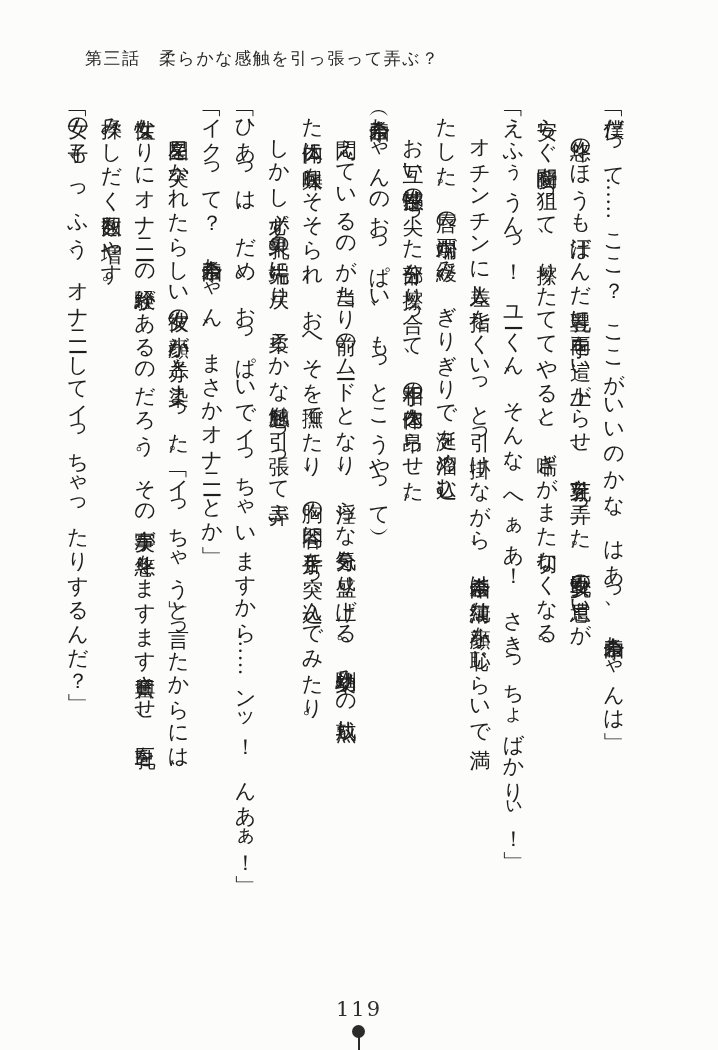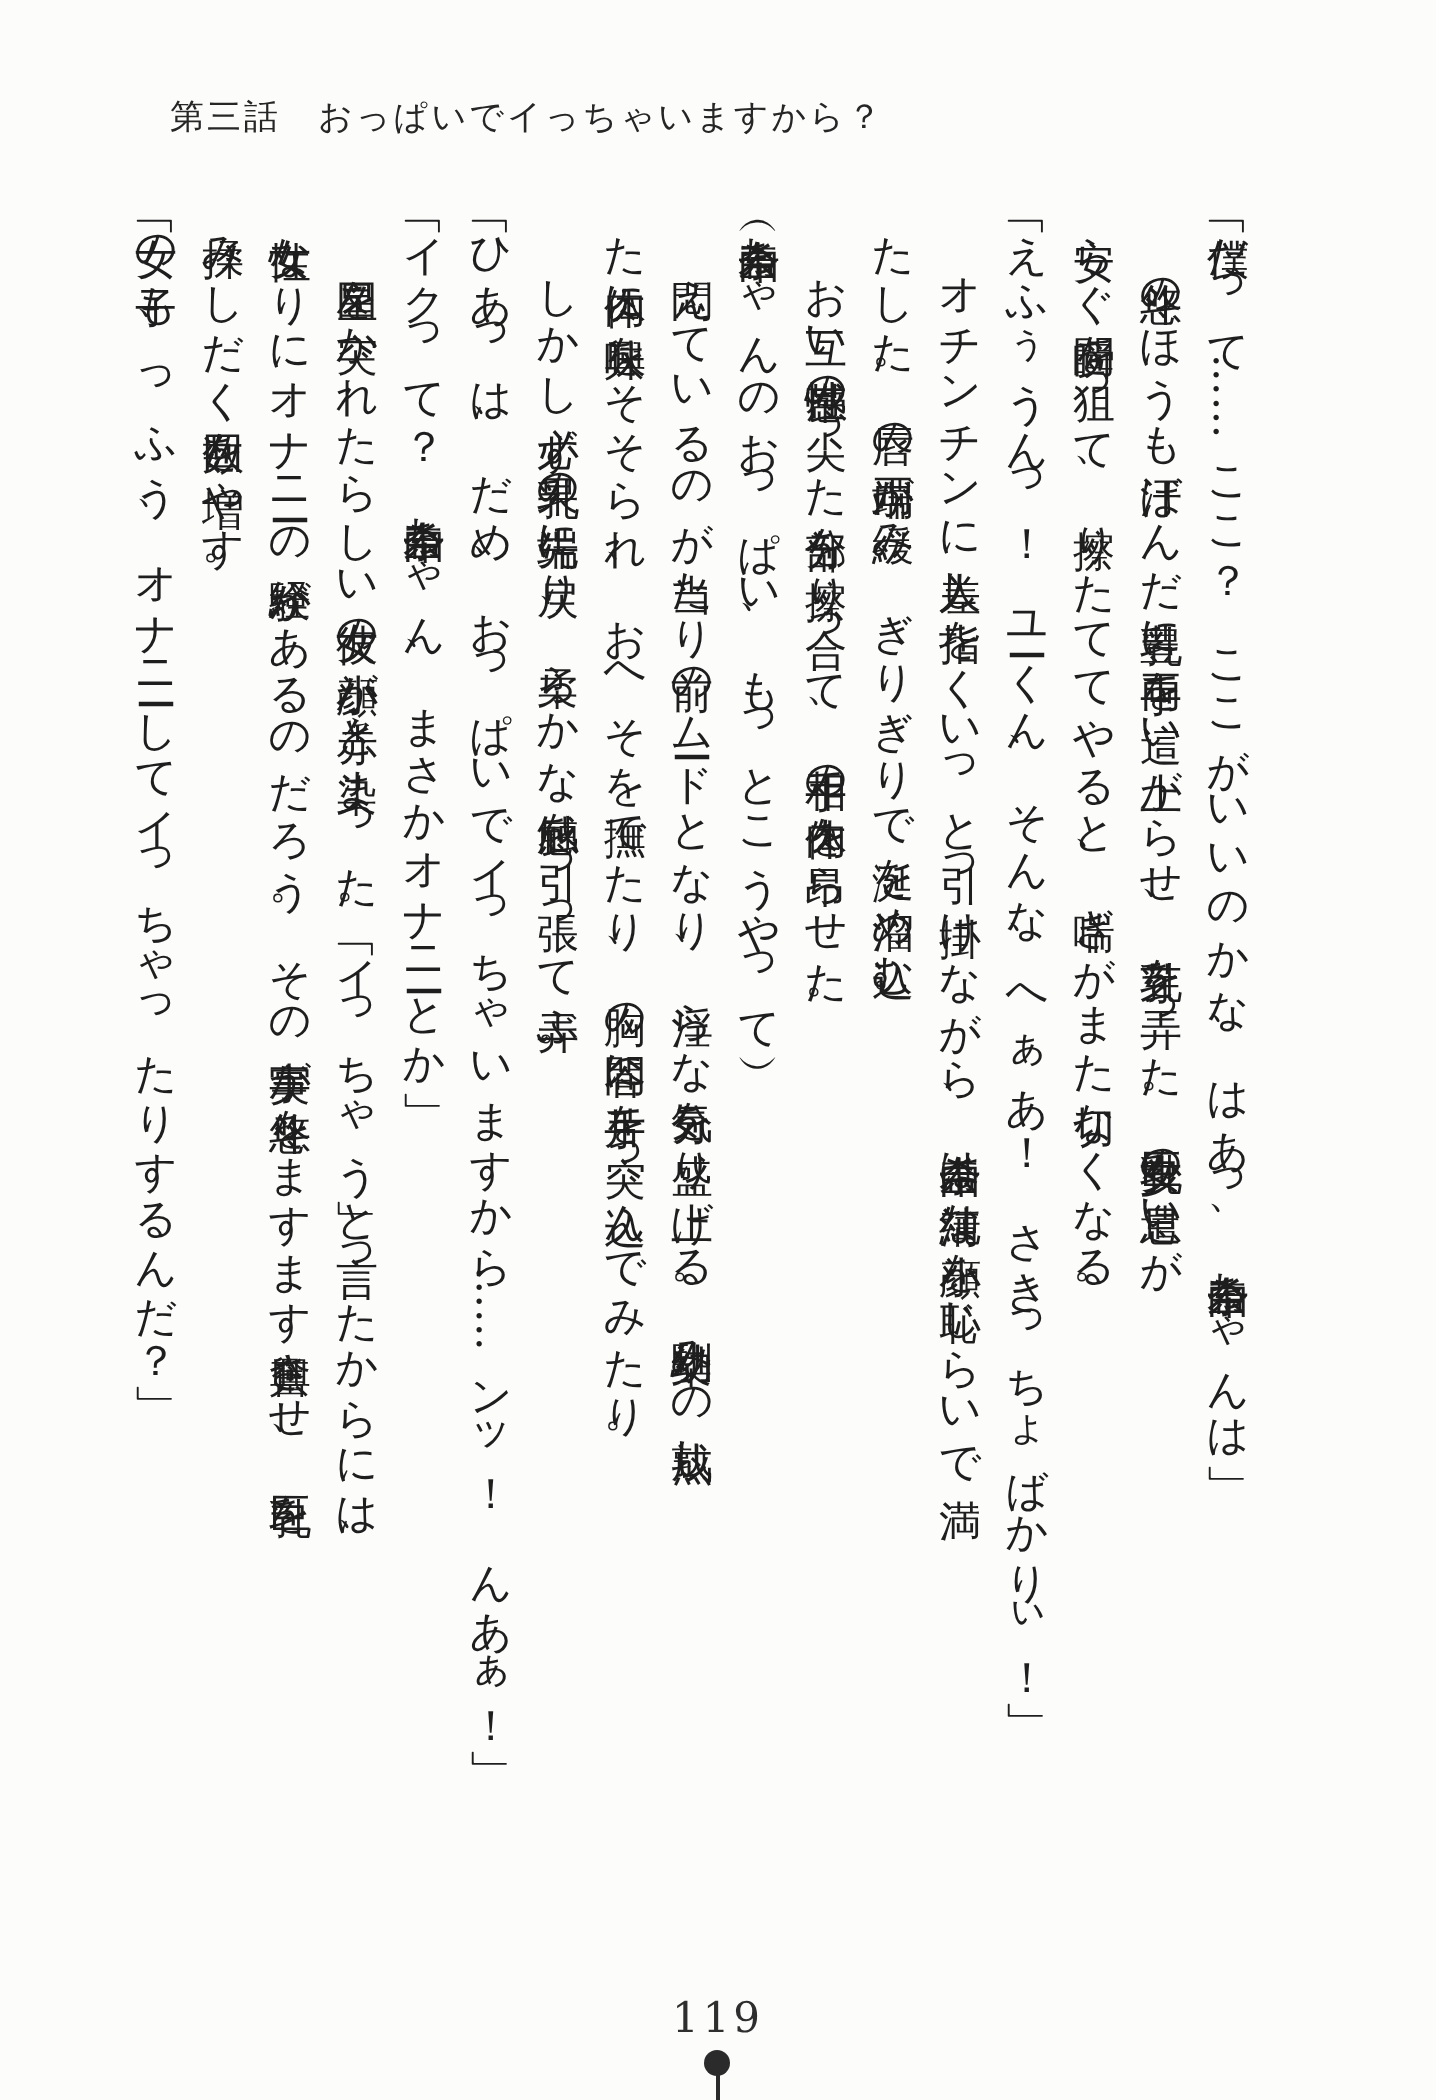--- a/index.html
+++ b/index.html
@@ -67,21 +67,21 @@
     left: 5.5px;
     top: 11px;
     width: 2px;
     height: 14px;
     background: #2b2b2b;
   }
 </style>
 </head>
 <body>
 
-<div class="chapter-heading">第三話　おっぱいでイっちゃいますから？</div>
+<div class="chapter-heading">第三話　柔らかな感触を引っ張って弄ぶ？</div>
 
 <div class="text-body">
   <div class="text-col">「僕だって……ここ？　ここがいいのかな、はあっ、由希奈ちゃんは」</div>
   <div class="text-col">　悠斗のほうも汗ばんだ豊乳に両手を這い上がらせ、乳芽を弄った。巨乳少女の息遣いが</div>
   <div class="text-col">安らぐ瞬間を狙って、擦りたててやると、喘ぎがまた切なくなる。</div>
   <div class="text-col">「えふぅうんっ！　ユーくん、そんな、へぁあ！　さきっちょばかりぃ！」</div>
   <div class="text-col">　オチンチンに人差し指をくいっと引っ掛けながら、由希奈は清純な小顔を恥じらいで満</div>
   <div class="text-col">たした。唇の両端が緩み、ぎりぎりで涎を溜め込む。</div>
   <div class="text-col">　お互い性感帯の尖った部分を擦り合って、相手の肉体を昂らせた。</div>
   <div class="text-col">（由希奈ちゃんのおっぱい、もっとこうやって）</div>

